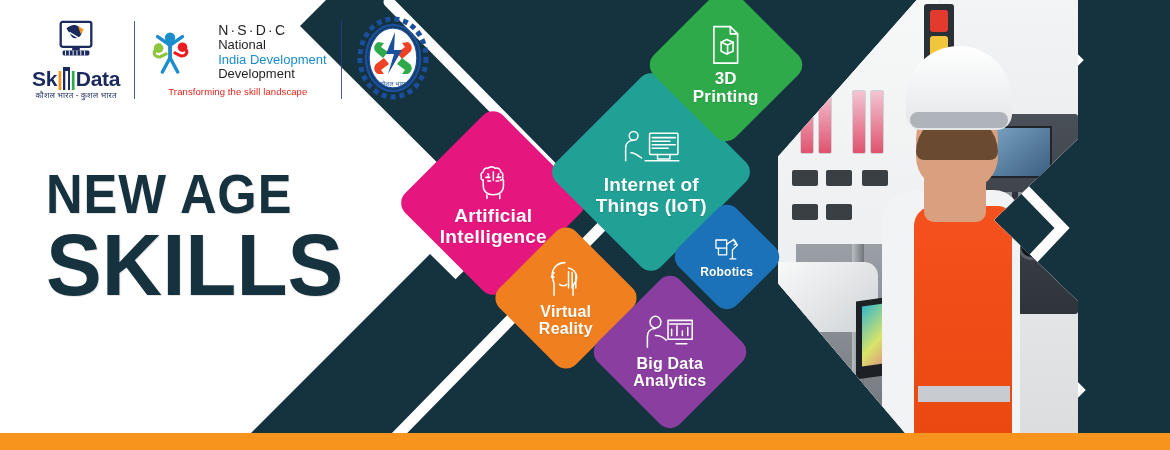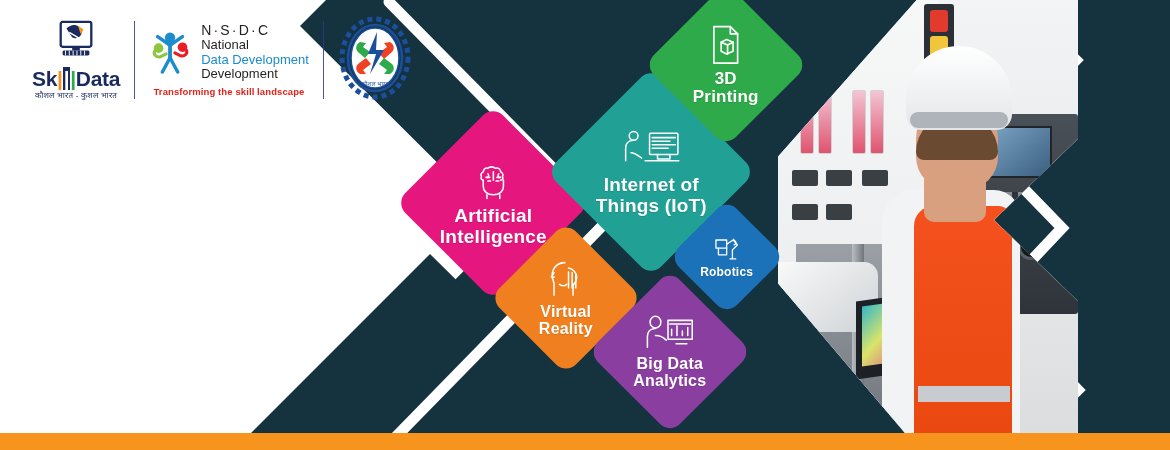--- a/index.html
+++ b/index.html
@@ -159,28 +159,28 @@
   .logobar{
     position:absolute; left:18px; top:8px;
     display:flex; align-items:center; gap:0px;
     height:104px;
   }
   .logo-cell{ display:flex; flex-direction:column; align-items:center;
               justify-content:center; padding:0 14px; }
   .logo-sep{ width:1px; height:78px; background:#2b3a8f; opacity:.85; }
 
   .si-text{ font-weight:bold; font-size:21px; color:#1b2a5e; letter-spacing:-.3px; line-height:1; }
-  .si-sub{ font-size:8px; color:#1b2a5e; margin-top:0; letter-spacing:.2px; }
+  .si-sub{ font-size:8px; color:#1b2a5e; margin-top:0; letter-spacing:.2px;font-family:Liberation Serif, serif; }
 
   .nsdc-right{ display:flex; flex-direction:column; justify-content:center; }
   .nsdc-acr{ font-size:14px; color:#231f20; letter-spacing:2.2px; line-height:1.1; }
   .nsdc-l1{ font-size:13px; color:#231f20; line-height:1.12; }
   .nsdc-l2{ font-size:13px; color:#1b8ccc; line-height:1.12; }
   .nsdc-l3{ font-size:13px; color:#231f20; line-height:1.12; }
-  .nsdc-tag{ font-size:9.5px; font-weight:bold; color:#e2231a; margin-top:4px; letter-spacing:.1px; }
+  .nsdc-tag{ font-size:9.5px; font-weight:normal; color:#e2231a; margin-top:4px; letter-spacing:.1px; }
 
   
   .bottombar{
     position:absolute; left:0; bottom:0; width:1170px; height:17px;
     background:#f7941e;
   }
 </style>
 </head>
 <body>
 
@@ -339,20 +339,24 @@
           <path d="M31 23v-7M37 23v-11M43 23v-5M49 23v-9"></path>
           <path d="M29 10h23"></path>
           <path d="M36 32h12"></path>
         </svg>
       </span>
       <span class="tile-label">Big Data
 Analytics</span>
     </div>
   </div>
 
+  <div class="headline">
+    <div class="l1">NEW AGE</div>
+    <div class="l2">SKILLS</div>
+  </div>
 
   <div class="logobar">
 
     <div class="logo-cell">
       <span>
         <svg width="46" height="44" viewBox="0 0 48 46" fill="none">
           <rect x="8" y="2" width="32" height="26" rx="2" fill="#ffffff" stroke="#1b2a5e" stroke-width="2.4"></rect>
           <path d="M14 9c4-4 9-5 13-2 3 2 4 6 2 9-2 3-6 4-9 2" fill="#1b2a5e"></path>
           <path d="M17 13l10 6" stroke="#ffffff" stroke-width="1.6"></path>
           <path d="M26 6l6 4-3 5z" fill="#f7941e"></path>
@@ -363,37 +367,37 @@
       </span>
       <div class="si-text">
         <span>Sk</span><span style="color:#f7941e">|</span><span style="color:#ffffff;background:#1b2a5e;padding:0 1px;">|</span><span style="color:#2eaa4a">|</span><span>Data</span>
       </div>
       <div class="si-sub">कौशल भारत - कुशल भारत</div>
     </div>
 
     <div class="logo-sep"></div>
 
     <div class="logo-cell">
-      <div style="display:flex; align-items:center; gap:8px;">
+      <div style="display:flex; align-items:center; gap:25px;">
         <span>
           <svg width="44" height="46" viewBox="0 0 46 48" fill="none">
             <circle cx="10" cy="21" r="5" fill="#8cc63f"></circle>
             <circle cx="35" cy="20" r="5" fill="#ed1c24"></circle>
             <path d="M6 24c-2 4 2 7 6 6l6-3" stroke="#8cc63f" stroke-width="3.2" stroke-linecap="round"></path>
             <path d="M39 23c2 4-2 7-6 6l-6-3" stroke="#ed1c24" stroke-width="3.2" stroke-linecap="round"></path>
             <circle cx="22" cy="10" r="5.4" fill="#1b8ccc"></circle>
             <path d="M22 16v16" stroke="#1b8ccc" stroke-width="4" stroke-linecap="round"></path>
             <path d="M22 18L9 9M22 18l13-9" stroke="#1b8ccc" stroke-width="3.6" stroke-linecap="round"></path>
             <path d="M22 31l-8 15M22 31l8 15" stroke="#1b8ccc" stroke-width="3.6" stroke-linecap="round"></path>
           </svg>
         </span>
         <div class="nsdc-right">
           <div class="nsdc-acr">N·S·D·C</div>
           <div class="nsdc-l1">National</div>
-          <div class="nsdc-l2">Data Development</div>
+          <div class="nsdc-l2">India Development</div>
           <div class="nsdc-l3">Development</div>
         </div>
       </div>
       <div class="nsdc-tag">Transforming the skill landscape</div>
     </div>
 
     <div class="logo-sep"></div>
 
     <div class="logo-cell">
       <span>

